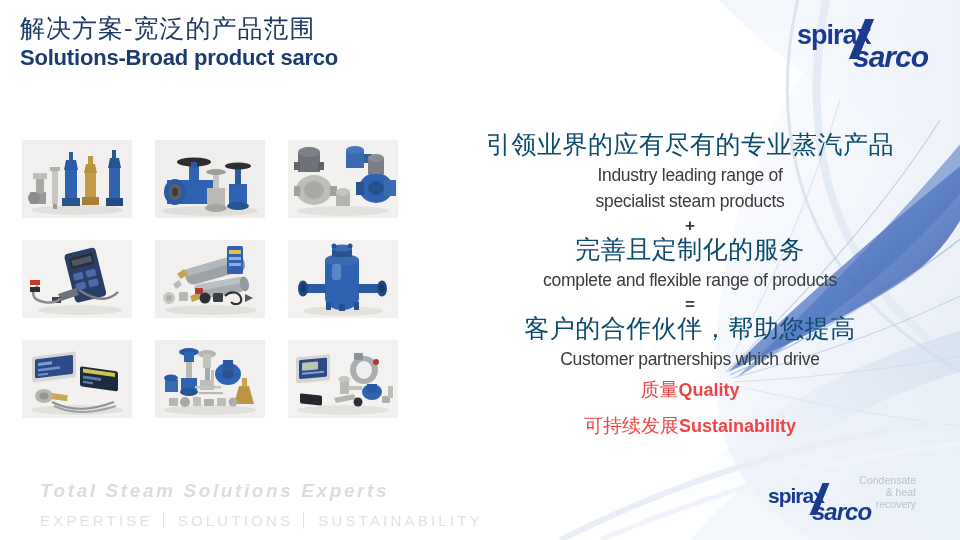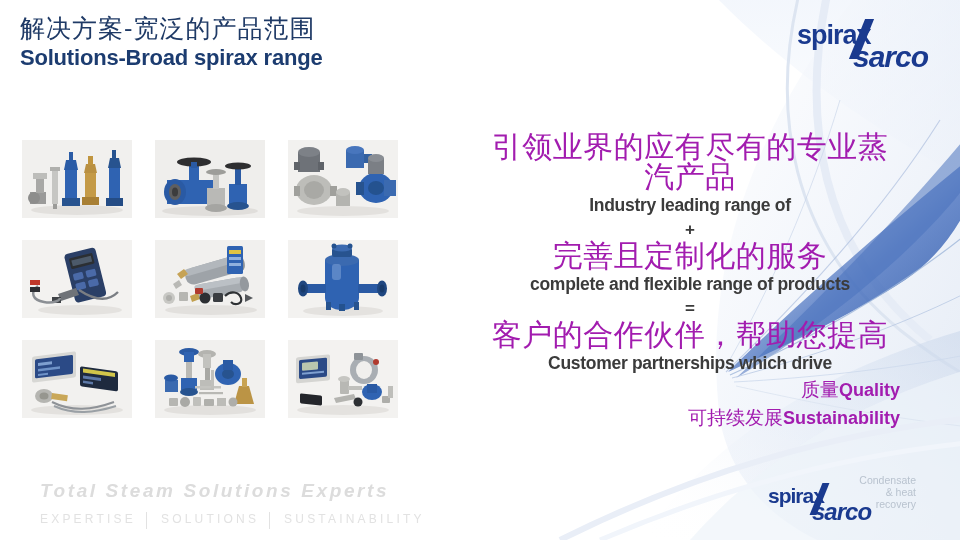--- a/index.html
+++ b/index.html
@@ -135,48 +135,47 @@
   
   #message-block {
     position: absolute;
     left: 480px;
     top: 132px;
     width: 420px;
     text-align: center;
     z-index: 6;
   }
   .msg-cn {
-    font-family: Liberation Serif, serif;
-    font-size: 30px;
+    font-family: Liberation Mono, monospace;
+    font-size: 25px;
     line-height: 30px;
-    color: #a21caf;
+    color: #0c4a6e;
     letter-spacing: 0.5px;
   }
   .msg-en {
     font-family: "Liberation Sans", sans-serif;
-    font-weight: bold;
+    font-weight: normal;
     font-size: 17.5px;
     line-height: 26px;
     color: #3b3b3b;
     letter-spacing: -0.3px;
   }
   .msg-op {
     font-family: "Liberation Sans", sans-serif;
     font-weight: bold;
     font-size: 17px;
     line-height: 23px;
     color: #3b3b3b;
   }
   .msg-mix {
     font-family: "Liberation Sans", sans-serif;
     font-weight: bold;
     font-size: 18px;
-    line-height: 27px;
-    color: #a21caf;
-    text-align: right;
+    line-height: 35px;
+    color: #ef4444;
   }
   .msg-mix .cn {
     font-family: "DejaVu Serif", "Liberation Serif", serif;
     font-weight: normal;
     font-size: 19px;
   }
 
   
   #footer {
     position: absolute;
@@ -191,21 +190,21 @@
     font-size: 19px;
     letter-spacing: 2.6px;
     color: #dcdcdc;
     white-space: nowrap;
   }
   #footer-pillars {
     margin-top: 10px;
     display: flex;
     align-items: flex-start;
     font-family: "Liberation Sans", sans-serif;
-    font-size: 12px;
+    font-size: 15px;
     letter-spacing: 3.2px;
     color: #e2e2e2;
     white-space: nowrap;
   }
   .pillar-divider {
     display: inline-block;
     width: 1px;
     height: 17px;
     background: #e2e2e2;
     margin: 0 14px 0 10px;
@@ -260,21 +259,21 @@
     <path d="M 736 386 C 800 400, 890 420, 1000 430" fill="none" stroke="#dbe3f0" stroke-width="1" opacity="0.8"></path>
     <path d="M 726 372 C 800 300, 880 215, 940 120" fill="none" stroke="#aebfde" stroke-width="1.1" opacity="0.7"></path>
     <path d="M 724 370 C 770 290, 810 200, 840 100" fill="none" stroke="#c5d2e8" stroke-width="1" opacity="0.6"></path>
 
     <path d="M 560 540 C 700 470, 840 430, 1000 415" fill="none" stroke="#e9eef7" stroke-width="6"></path>
     <path d="M 600 540 C 740 480, 870 450, 1000 440" fill="none" stroke="#f1f5fb" stroke-width="5"></path>
   </svg>
 
   <div id="title-block">
     <div id="title-cn">解决方案-宽泛的产品范围</div>
-    <div id="title-en">Solutions-Broad spirax range</div>
+    <div id="title-en">Solutions-Broad product sarco</div>
   </div>
 
   <div class="logo" id="logo-top">
     <span class="logo-inner">
       <span class="logo-spirax">spirax</span>
       <span class="logo-slash"></span>
       <span class="logo-sarco">sarco</span>
     </span>
   </div>
 
@@ -557,20 +556,21 @@
         <rect x="94" y="56" width="8" height="7" rx="1" fill="#aeaeaa"></rect>
         <path d="M100 46 h5 v12 h-5z" fill="#bebeba"></path>
       </svg>
     </div>
 
   </div>
 
   <div id="message-block">
     <div class="msg-cn">引领业界的应有尽有的专业蒸汽产品</div>
     <div class="msg-en">Industry leading range of</div>
+    <div class="msg-en">specialist steam products</div>
     <div class="msg-op">+</div>
     <div class="msg-cn">完善且定制化的服务</div>
     <div class="msg-en">complete and flexible range of products</div>
     <div class="msg-op">=</div>
     <div class="msg-cn">客户的合作伙伴，帮助您提高</div>
     <div class="msg-en">Customer partnerships which drive</div>
 
     <div class="msg-mix">
       <span class="cn">质量</span><span>Quality</span>
     </div>

